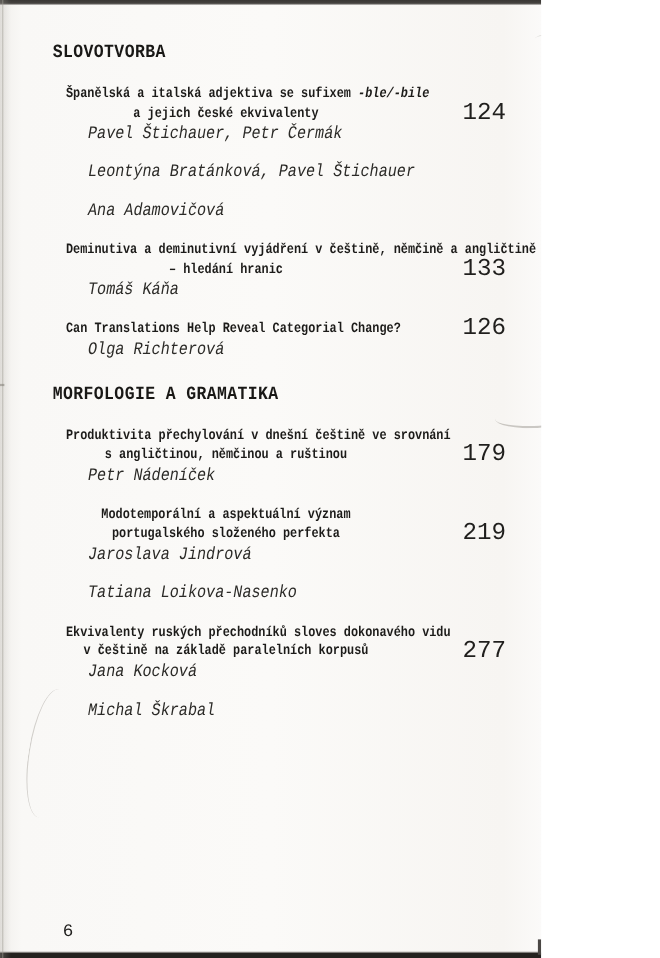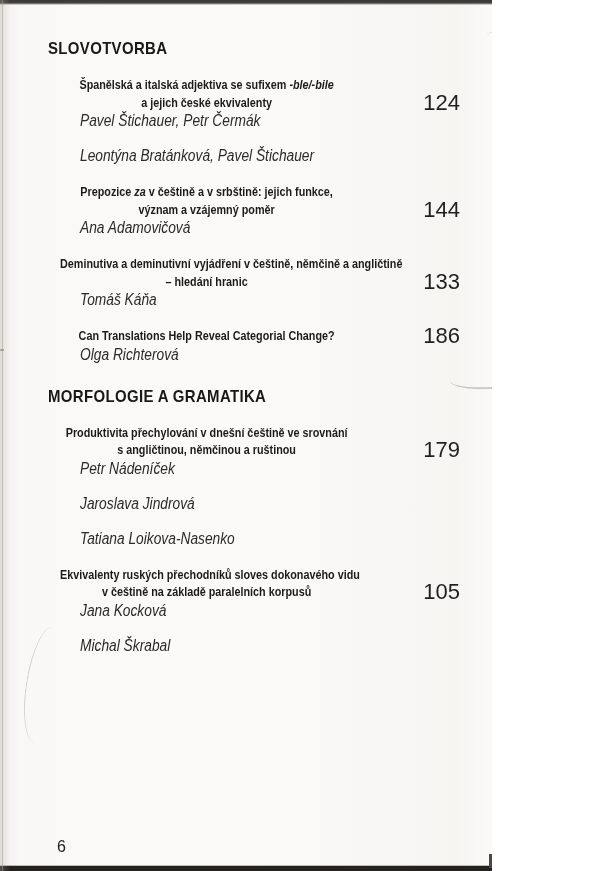--- a/index.html
+++ b/index.html
@@ -7,21 +7,21 @@
     padding: 0;
     background: #ffffff;
   }
   .page {
     position: relative;
     width: 492px;
     height: 871px;
     overflow: hidden;
     background: linear-gradient(90deg, #f1efec 0%, #f9f8f6 4%, #fbfaf8 50%, #f7f5f2 93%, #fbfaf9 100%);
     color: #1d1c1a;
-    font-family: Liberation Sans, sans-serif;
+    font-family: Liberation Mono, monospace;
   }
   .toc {
     position: absolute;
     left: 48px;
     right: 32px;
     top: 40px;
   }
   .section-heading {
     margin: 0 0 18px 0;
     font-size: 17px;
@@ -154,47 +154,40 @@
       <div class="entry-page">124</div>
     </div>
     <div class="entry-authors">Pavel Štichauer, Petr Čermák</div>
   </div>
 
   <div class="entry">
     <div class="entry-authors">Leontýna Bratánková, Pavel Štichauer</div>
   </div>
 
   <div class="entry">
-    <div class="entry-row">
-      <div class="entry-title">
-                <div class="title-line"><span>Prepozice </span><span class="it">za</span><span> v češtině a v srbštině: jejich funkce,</span></div>
-                <div class="title-line"><span>význam a vzájemný poměr</span></div>
-              </div>
-      <div class="entry-page">144</div>
-    </div>
     <div class="entry-authors">Ana Adamovičová</div>
   </div>
 
   <div class="entry">
     <div class="entry-row">
       <div class="entry-title">
                 <div class="title-line"><span>Deminutiva a deminutivní vyjádření v češtině, němčině a angličtině</span></div>
                 <div class="title-line"><span>– hledání hranic</span></div>
               </div>
       <div class="entry-page">133</div>
     </div>
     <div class="entry-authors">Tomáš Káňa</div>
   </div>
 
   <div class="entry">
     <div class="entry-row">
       <div class="entry-title">
                 <div class="title-line"><span>Can Translations Help Reveal Categorial Change?</span></div>
               </div>
-      <div class="entry-page">186</div>
+      <div class="entry-page">126</div>
     </div>
     <div class="entry-authors">Olga Richterová</div>
   </div>
 </div>
   </section>
 
   <section class="section">
     <h2 class="section-heading">MORFOLOGIE A GRAMATIKA</h2>
     <div class="entries">
   <div class="entry">
@@ -202,35 +195,42 @@
       <div class="entry-title">
                 <div class="title-line"><span>Produktivita přechylování v dnešní češtině ve srovnání</span></div>
                 <div class="title-line"><span>s angličtinou, němčinou a ruštinou</span></div>
               </div>
       <div class="entry-page">179</div>
     </div>
     <div class="entry-authors">Petr Nádeníček</div>
   </div>
 
   <div class="entry">
+    <div class="entry-row">
+      <div class="entry-title">
+                <div class="title-line"><span>Modotemporální a aspektuální význam</span></div>
+                <div class="title-line"><span>portugalského složeného perfekta</span></div>
+              </div>
+      <div class="entry-page">219</div>
+    </div>
     <div class="entry-authors">Jaroslava Jindrová</div>
   </div>
 
   <div class="entry">
     <div class="entry-authors">Tatiana Loikova-Nasenko</div>
   </div>
 
 
   <div class="entry">
     <div class="entry-row">
       <div class="entry-title">
                 <div class="title-line"><span>Ekvivalenty ruských přechodníků sloves dokonavého vidu</span></div>
                 <div class="title-line"><span>v češtině na základě paralelních korpusů</span></div>
               </div>
-      <div class="entry-page">105</div>
+      <div class="entry-page">277</div>
     </div>
     <div class="entry-authors">Jana Kocková</div>
   </div>
 
   <div class="entry">
     <div class="entry-authors">Michal Škrabal</div>
   </div>
 </div>
   </section>
 </main>

